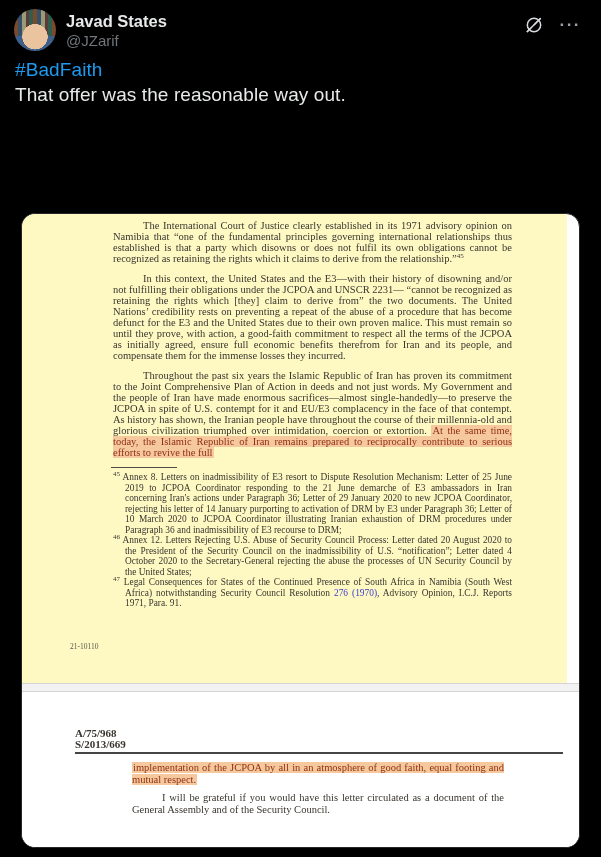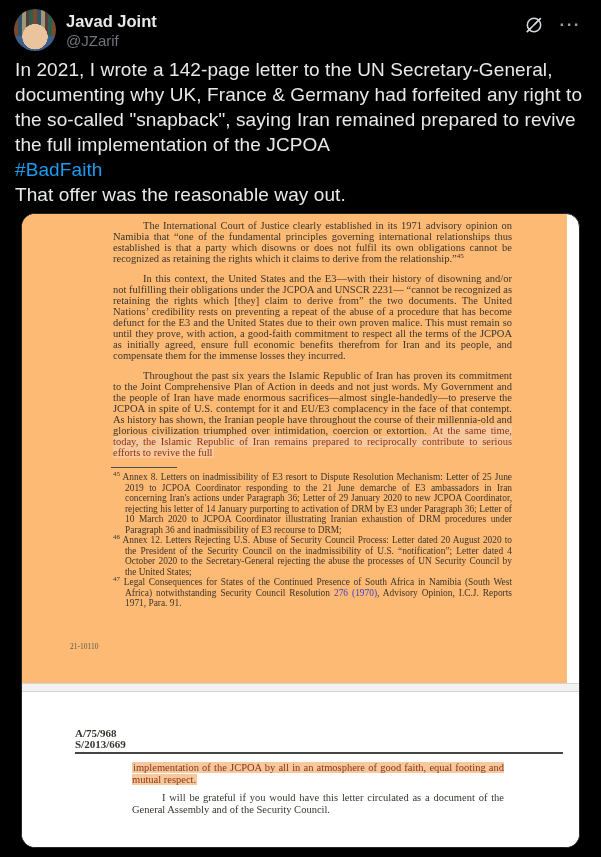--- a/index.html
+++ b/index.html
@@ -27,21 +27,21 @@
   
   .tweet-text { color:#e7e9ea; font-size:19px; line-height:25px; margin:4px 15px 8px 15px; letter-spacing:0.1px; }
   .hashtag { color:#1d9bf0; cursor:pointer; }
   
   .card {
     position:absolute; left:21px; top:213px; width:559px; height:635px;
     background:#fff; border:1px solid #242628; border-radius:14px; overflow:hidden; cursor:pointer;
     color:#39352e;
   }
   .doc { font-family:"Liberation Serif", serif; }
-  .page1 { position:absolute; top:0; left:0; right:12px; height:469px; background:#fdba74; }
+  .page1 { position:absolute; top:0; left:0; right:12px; height:469px; background:#fef9c3; }
   .p1col { position:absolute; left:91px; top:6px; width:399px; font-size:10.5px; line-height:11px; text-align:justify; }
   .doc-para { text-indent:30px; margin-bottom:9px; }
   .hl { background:#f6c89d; color:#8f3113; padding:0 1px; }
   sup { font-size:7px; line-height:0; }
   .fnrule { width:66px; border-top:1px solid #4d4d4d; margin:8px 0 4px -2px; }
   .footnotes { font-size:9.4px; line-height:10.5px; text-align:justify; }
   .footnote { padding-left:12px; text-indent:-12px; }
   .fn-link { color:#3b3bd0; }
   .docnum { position:absolute; left:48px; top:428px; font-size:7.5px; color:#5a564e; font-family:"Liberation Serif",serif; }
   .pagenum { position:absolute; left:472px; top:427px; font-size:9px; color:#39352e; font-family:"Liberation Serif",serif;margin-top:47px; }
@@ -54,38 +54,37 @@
   .signature { margin-top:15px; margin-right:-22px; text-align:right; text-indent:0; }
   .sig-italic { font-style:italic; }
   .sig-bold { font-weight:bold; }
 </style>
 </head>
 <body>
 
 <div class="header">
   <div class="avatar"></div>
   <div class="name-block">
-    <span class="display-name">Javad Joint</span>
+    <span class="display-name">Javad States</span>
     <span class="handle">@JZarif</span>
   </div>
   <div class="header-right">
     <span class="grok-btn">
       <svg width="20" height="20" viewBox="0 0 24 24" fill="none">
         <circle cx="12" cy="12" r="8" stroke="#d6d9db" stroke-width="1.8"></circle>
         <line x1="3.5" y1="20.5" x2="20" y2="4" stroke="#d6d9db" stroke-width="1.8"></line>
         <line x1="3.5" y1="20.5" x2="20" y2="4" stroke="#000" stroke-width="4.5" stroke-dasharray="0 7 5 30"></line>
         <line x1="3.5" y1="20.5" x2="20" y2="4" stroke="#d6d9db" stroke-width="1.8"></line>
       </svg>
     </span>
     <span class="more-btn">···</span>
   </div>
 </div>
 
 <div class="tweet-text">
-  <div>In 2021, I wrote a 142-page letter to the UN Secretary-General, documenting why UK, France &amp; Germany had forfeited any right to the so-called "snapback", saying Iran remained prepared to revive the full implementation of the JCPOA</div>
   <div><span class="hashtag">#BadFaith</span></div>
   <div>That offer was the reasonable way out.</div>
 </div>
 
 <div class="card doc">
 
   <div class="page1">
     <div class="p1col">
       <p class="doc-para"><span>The International Court of Justice clearly established in its 1971 advisory opinion on Namibia that “one of the fundamental principles governing international relationships thus established is that a party which disowns or does not fulfil its own obligations cannot be recognized as retaining the rights which it claims to derive from the relationship.”</span><sup>45</sup></p>
       <p class="doc-para">In this context, the United States and the E3—with their history of disowning and/or not fulfilling their obligations under the JCPOA and UNSCR 2231— “cannot be recognized as retaining the rights which [they] claim to derive from” the two documents. The United Nations’ credibility rests on preventing a repeat of the abuse of a procedure that has become defunct for the E3 and the United States due to their own proven malice. This must remain so until they prove, with action, a good-faith commitment to respect all the terms of the JCPOA as initially agreed, ensure full economic benefits therefrom for Iran and its people, and compensate them for the immense losses they incurred.</p>

